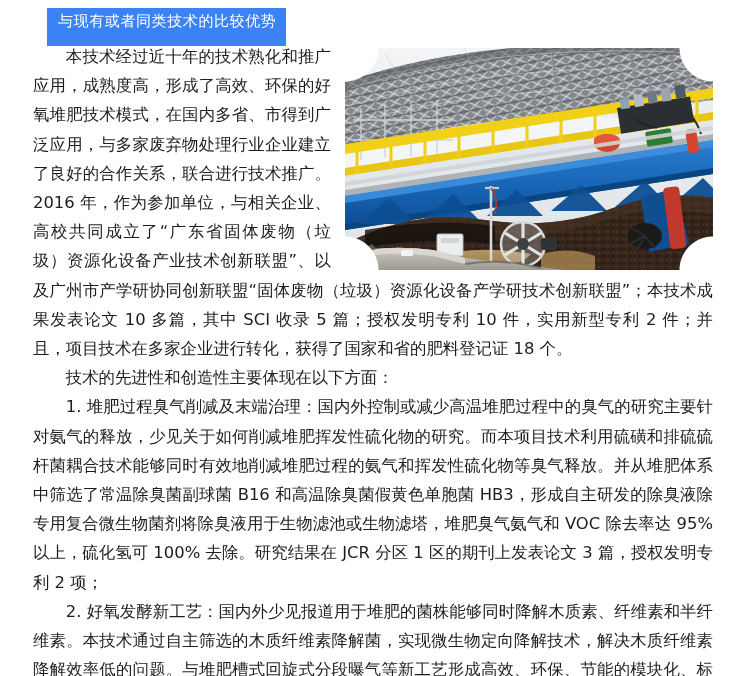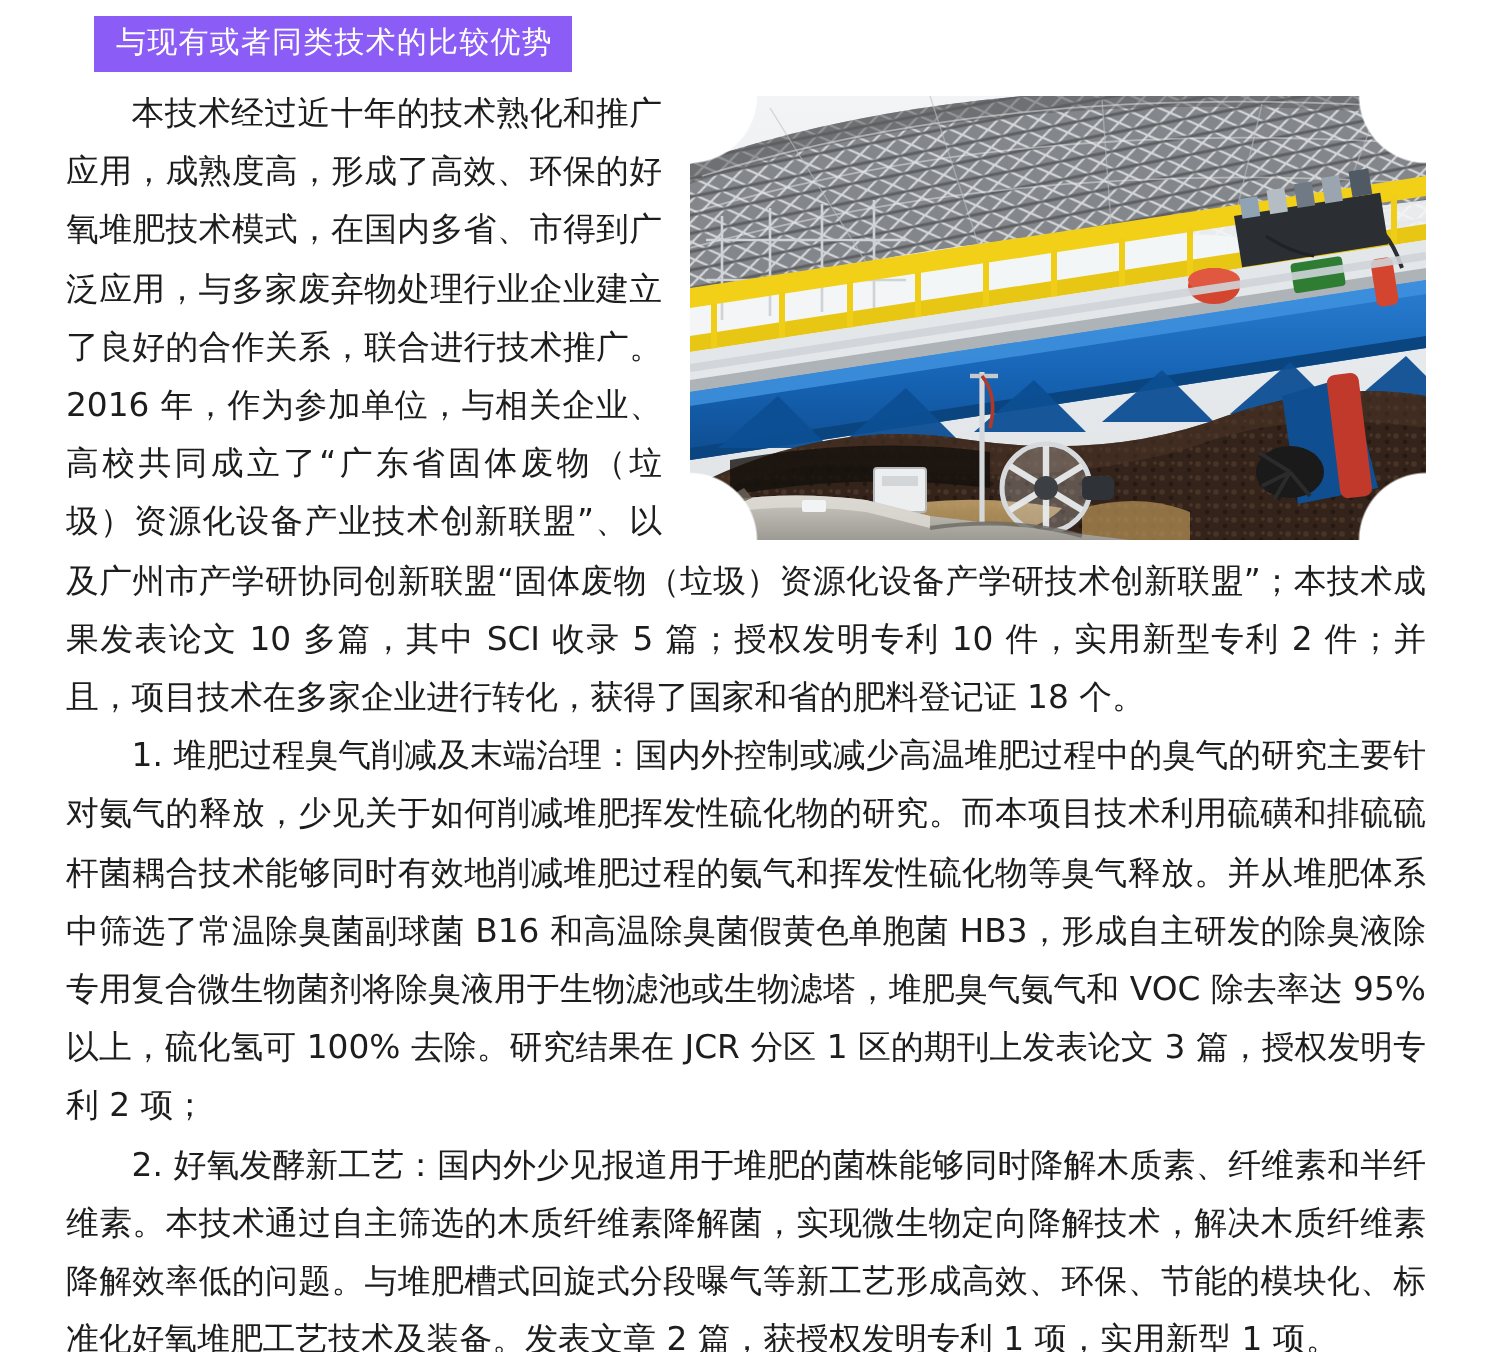--- a/index.html
+++ b/index.html
@@ -27,24 +27,24 @@
     position: absolute;
     left: 0;
     top: 8px;
     width: 750px;
     height: 26px;
   }
   .banner {
     position: absolute;
     left: 47px;
     top: 0;
-    height: 28px;
+    height: 38px;
     line-height: 26px;
     padding: 0 10px 0 11px;
-    background: #8b5cf6;
+    background: #3b82f6;
     color: #ffffff;
     font-size: 15px;
     letter-spacing: 0.6px;
     white-space: nowrap;
     font-family: "DejaVu Sans", "Liberation Sans", sans-serif;
   }
 
   
   .doc-body {
     position: absolute;
@@ -294,18 +294,19 @@
               <path d="M20 200 l7 -4 l4 5 l-7 3 z"></path>
             </g>
 
             <path d="M120 216 Q160 210 196 220" stroke="#6d6a64" stroke-width="2" fill="none" opacity="0.8"></path>
           </g>
         </svg>
       </div>
     </div>
 
     <p>本技术经过近十年的技术熟化和推广应用，成熟度高，形成了高效、环保的好氧堆肥技术模式，在国内多省、市得到广泛应用，与多家废弃物处理行业企业建立了良好的合作关系，联合进行技术推广。2016 年，作为参加单位，与相关企业、高校共同成立了“广东省固体废物（垃圾）资源化设备产业技术创新联盟”、以及广州市产学研协同创新联盟“固体废物（垃圾）资源化设备产学研技术创新联盟”；本技术成果发表论文 10 多篇，其中 SCI 收录 5 篇；授权发明专利 10 件，实用新型专利 2 件；并且，项目技术在多家企业进行转化，获得了国家和省的肥料登记证 18 个。</p>
+    <p>技术的先进性和创造性主要体现在以下方面：</p>
     <p>1. 堆肥过程臭气削减及末端治理：国内外控制或减少高温堆肥过程中的臭气的研究主要针对氨气的释放，少见关于如何削减堆肥挥发性硫化物的研究。而本项目技术利用硫磺和排硫硫杆菌耦合技术能够同时有效地削减堆肥过程的氨气和挥发性硫化物等臭气释放。并从堆肥体系中筛选了常温除臭菌副球菌 B16 和高温除臭菌假黄色单胞菌 HB3，形成自主研发的除臭液除专用复合微生物菌剂将除臭液用于生物滤池或生物滤塔，堆肥臭气氨气和 VOC 除去率达 95% 以上，硫化氢可 100% 去除。研究结果在 JCR 分区 1 区的期刊上发表论文 3 篇，授权发明专利 2 项；</p>
     <p>2. 好氧发酵新工艺：国内外少见报道用于堆肥的菌株能够同时降解木质素、纤维素和半纤维素。本技术通过自主筛选的木质纤维素降解菌，实现微生物定向降解技术，解决木质纤维素降解效率低的问题。与堆肥槽式回旋式分段曝气等新工艺形成高效、环保、节能的模块化、标准化好氧堆肥工艺技术及装备。发表文章 2 篇，获授权发明专利 1 项，实用新型 1 项。</p>
 
   </div>
 
 </div>
 
 </body></html>

